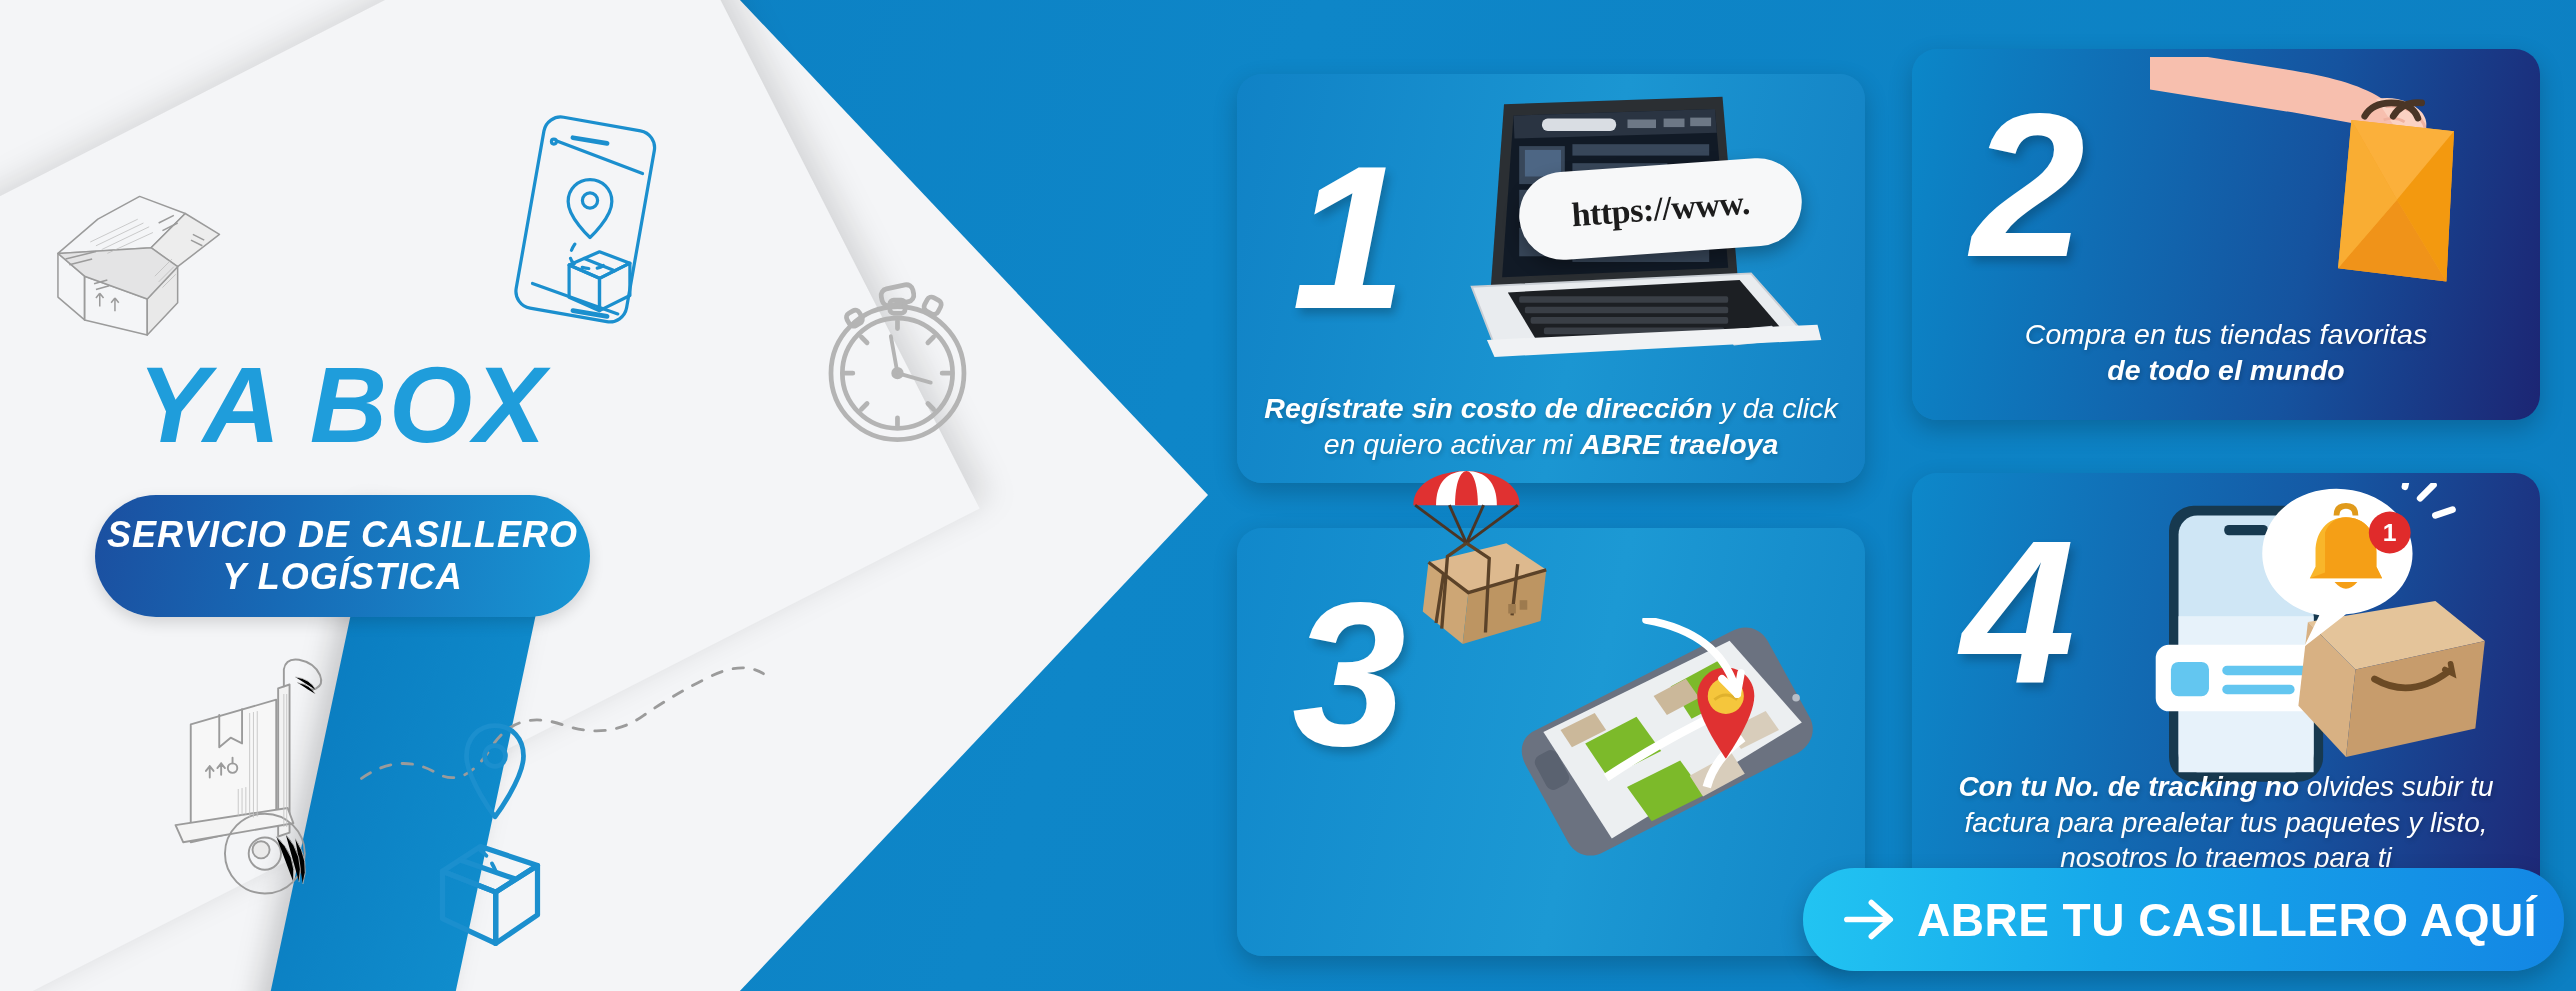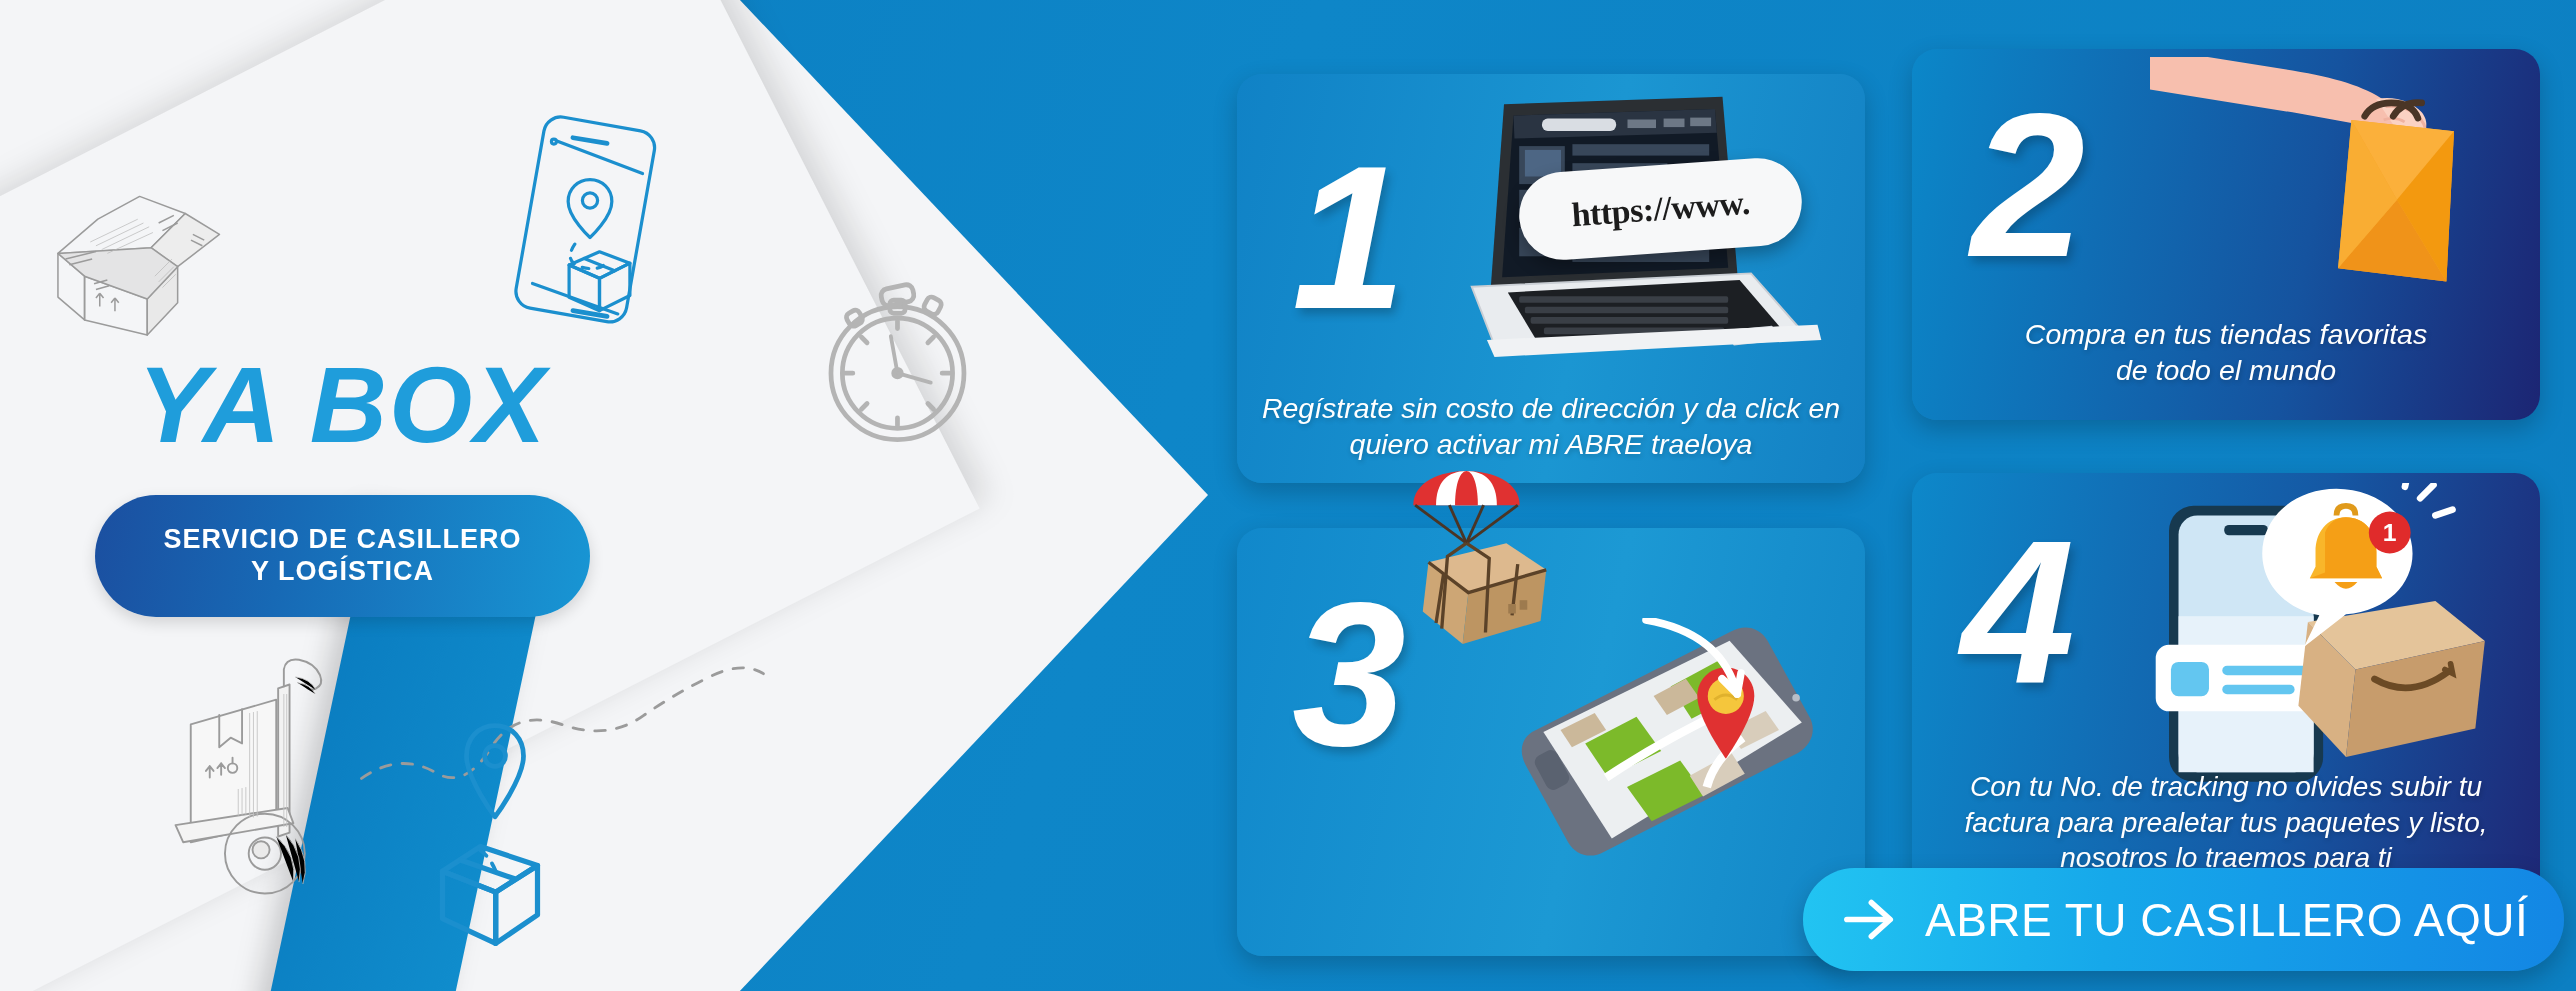--- a/index.html
+++ b/index.html
@@ -68,21 +68,21 @@
     width:495px;height:122px;
     border-radius:67px;
     background:linear-gradient(100deg,#1b4fa0 0%,#1769b5 38%,#1896d4 100%);
     display:flex;flex-direction:column;
     align-items:center;justify-content:center;
     box-shadow:0 5.7px 15px rgba(0,0,0,.14);
   }
   .brand-pill span{
     display:block;
     color:#ffffff;
-    font-size:27px;font-weight:bold;
+    font-size:36px;font-style:italic;font-weight:bold;
     letter-spacing:1px;
     line-height:1.18;
     white-space:nowrap;
   }
 
   
   .doodle{position:absolute;}
   .d-openbox{left:52px;top:185px;width:181px;height:152px;}
   .d-phone{left:495px;top:109px;width:190px;height:219px;}
   .d-stopwatch{left:809px;top:262px;width:176px;height:190px;}
@@ -129,21 +129,21 @@
 
   .card-text{
     position:absolute;left:17px;right:17px;bottom:21px;
     color:#ffffff;
     font-size:28.5px;font-style:italic;
     line-height:1.27;
     text-align:center;
     text-shadow:1px 1.9px 4.8px rgba(0,0,0,.22);
     z-index:4;
   }
-  .card-text b{font-weight:normal;}
+  .card-text b{font-weight:bold;}
   .card2 .card-text{bottom:32px;font-size:28.5px;margin-top:20px;}
   .card4 .card-text{bottom:25px;font-size:28px;margin-top:36px;}
 
   .card-art{position:absolute;z-index:2;}
 
   
   .art-laptop{left:200px;top:17px;width:400px;height:285px;}
   .url-bubble{
     position:absolute;left:282px;top:91px;
     width:283px;height:88px;border-radius:44px;
@@ -175,22 +175,22 @@
     background:linear-gradient(95deg,#22c4f2 0%,#16a8ea 40%,#1386e4 100%);
     box-shadow:0 9.5px 23px rgba(0,0,0,.22);
     display:flex;align-items:center;
     padding-left:40px;box-sizing:border-box;
     gap:21px;
     z-index:12;
     cursor:pointer;
   }
   .cta-arrow{width:53px;height:49px;flex:none;}
   .cta-label{
-    color:#ffffff;font-size:46px;font-weight:normal;
-    letter-spacing:0.5px;white-space:nowrap;margin-left:8px;
+    color:#ffffff;font-size:46px;font-weight:bold;
+    letter-spacing:0.5px;white-space:nowrap;
   }
 </style>
 </head>
 <body>
 
 <div class="banner">
 
   <div class="bg-blue-field"></div>
   <div class="bg-white-arrow"></div>
   <div class="bg-white-band"></div>

